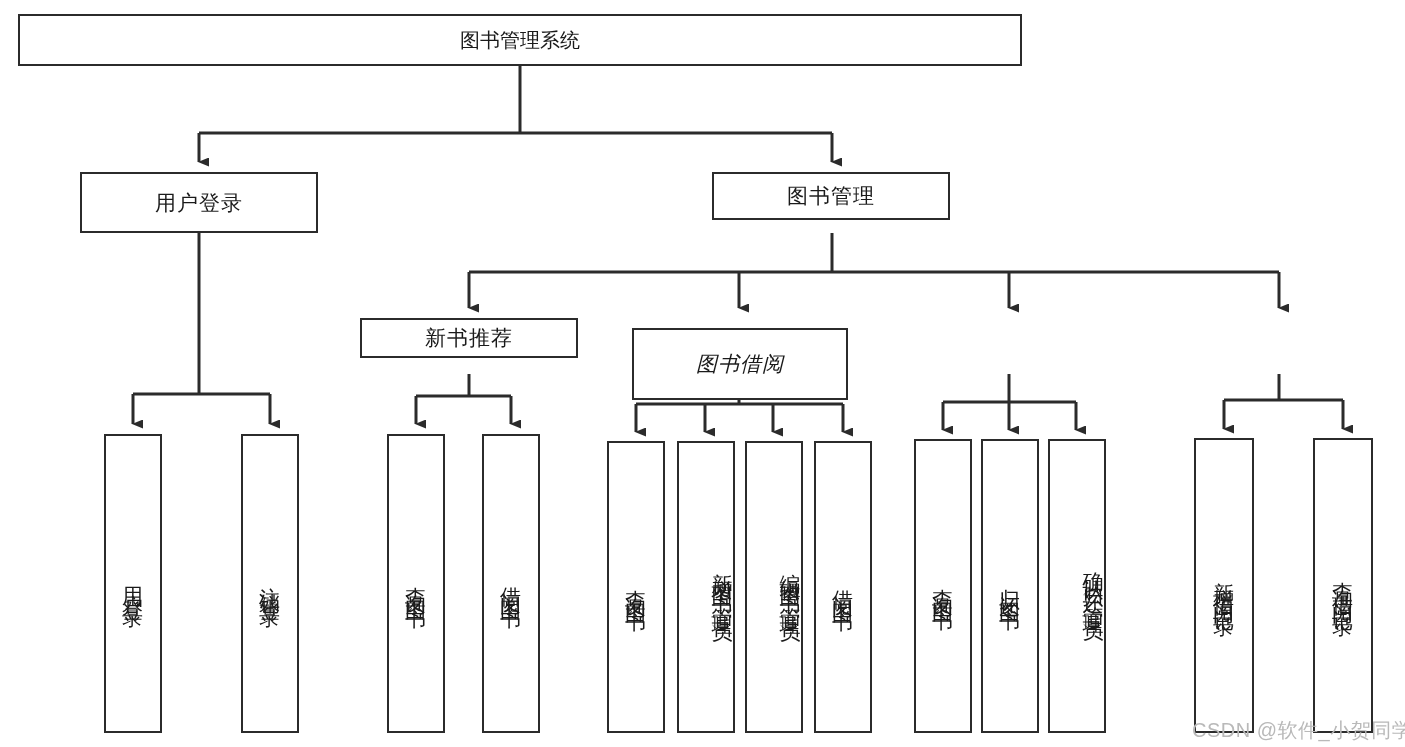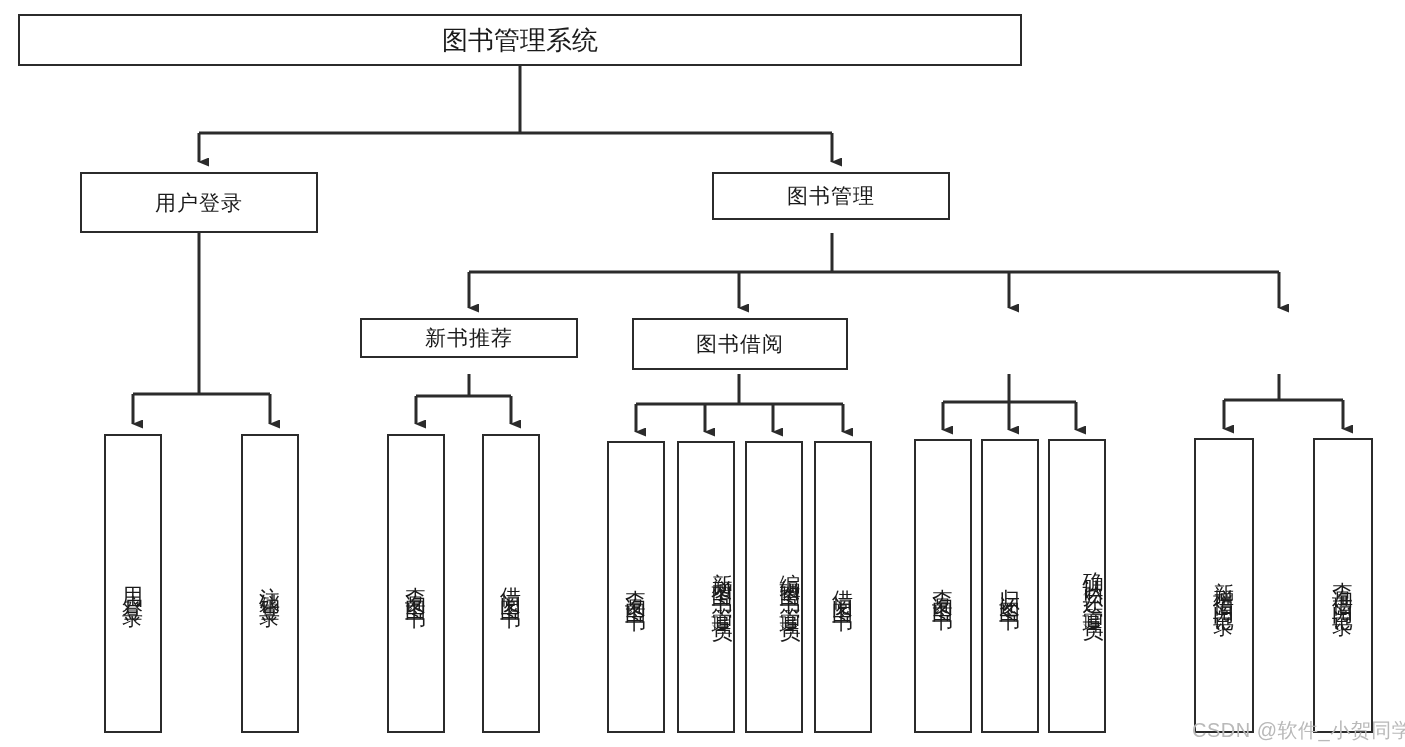--- a/index.html
+++ b/index.html
@@ -33,21 +33,21 @@
     display: flex;
     align-items: center;
     justify-content: center;
     color: #1a1a1a;
   }
   .node.horiz {
     font-size: 21px;
     letter-spacing: 1px;
   }
   .node.root {
-    font-size: 26px;
+    font-size: 20px;
   }
   .node.vert {
     writing-mode: vertical-rl;
     text-orientation: upright;
     font-size: 21px;
     letter-spacing: 7px;
     line-height: 1;
     padding-top: 4px;
     padding-bottom: 4px;
   }
@@ -130,21 +130,21 @@
   </div>
 
   <div class="node horiz" style="left:712px; top:172px; width:238px; height:48px;">
     <span>图书管理</span>
   </div>
 
   <div class="node horiz" style="left:360px; top:318px; width:218px; height:40px;">
     <span>新书推荐</span>
   </div>
 
-  <div class="node horiz" style="left:632px; top:318px; width:216px; height:52px;">
+  <div class="node horiz" style="left:632px; top:328px; width:216px; height:72px;font-style:italic;">
     <span>图书借阅</span>
   </div>
 
 
 
   <div class="node vert" style="left:104px; top:434px; width:58px; height:299px;">
     <span class="vlabel">用户登录</span>
   </div>
 
   <div class="node vert" style="left:241px; top:434px; width:58px; height:299px;">

